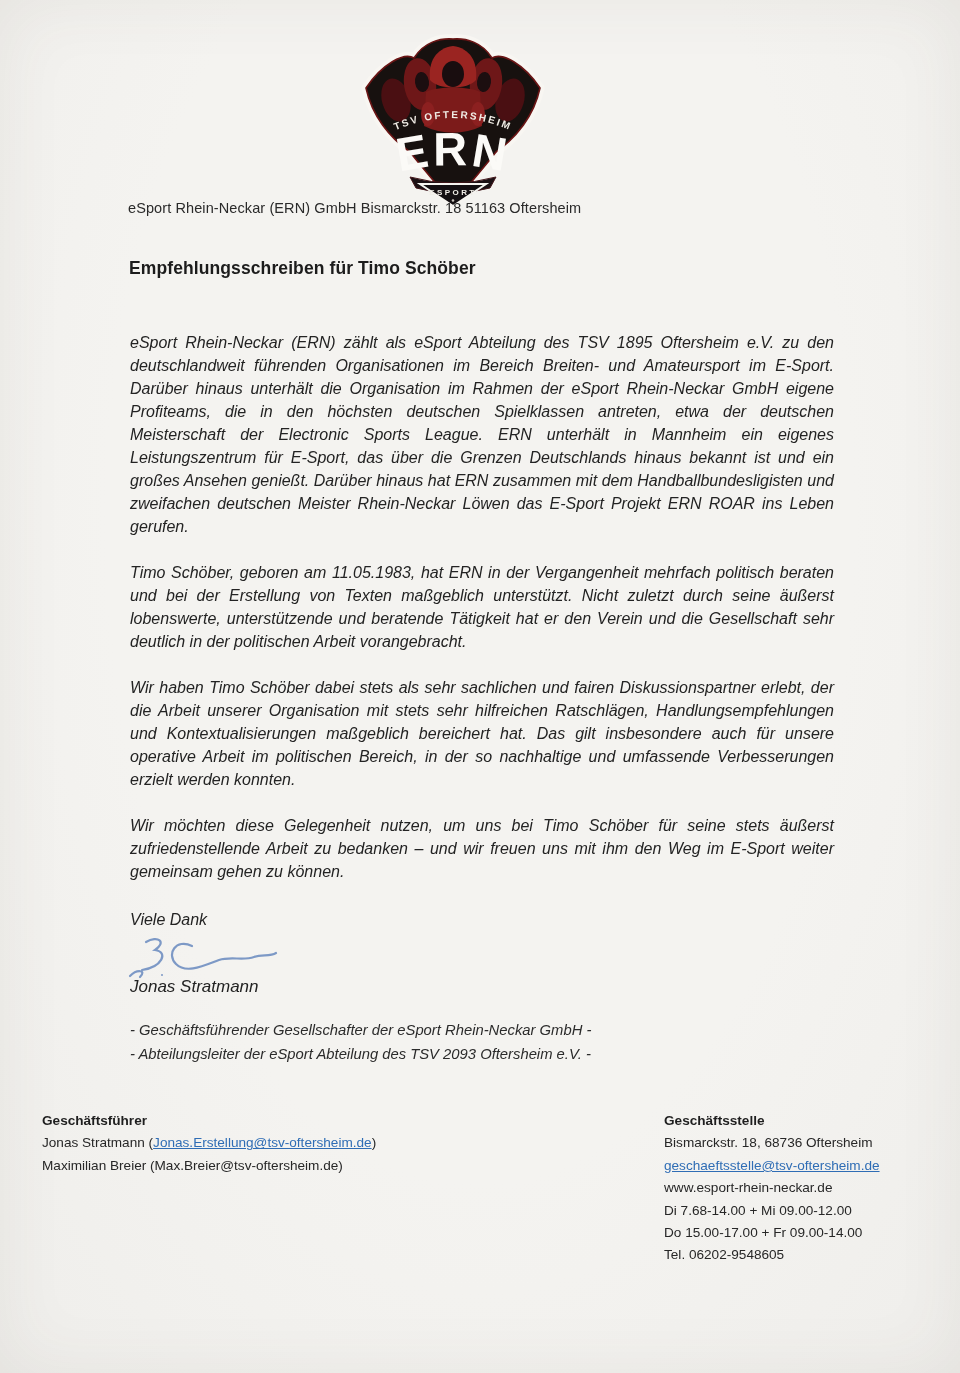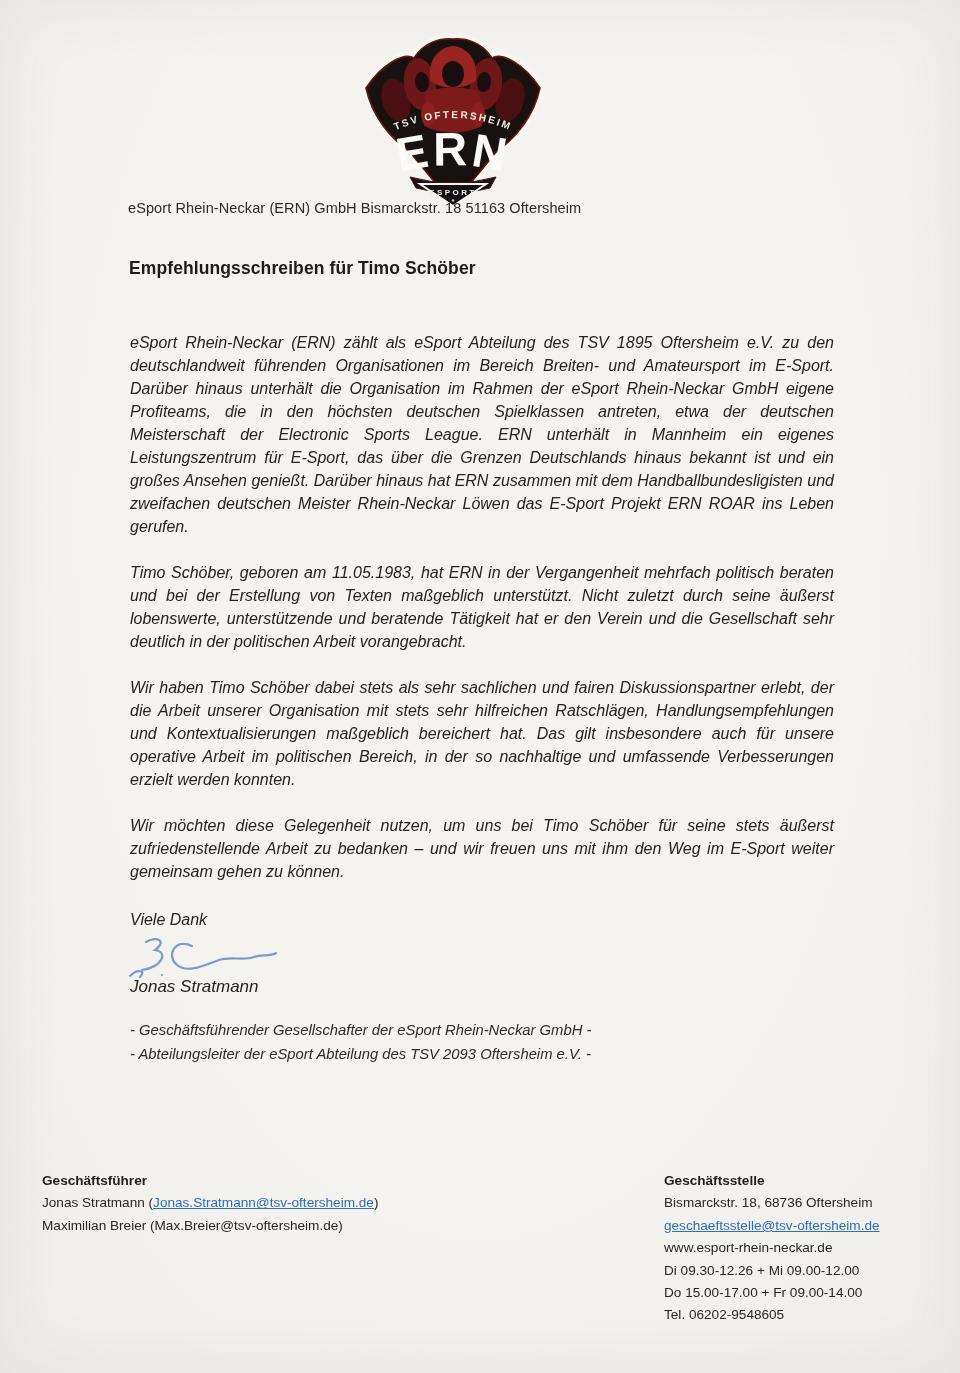--- a/index.html
+++ b/index.html
@@ -15,21 +15,21 @@
   .logo-initials-text{font-family:"Liberation Sans",sans-serif;font-weight:800;font-size:47px;letter-spacing:3px;fill:#fbfaf7;}
   .logo-tag-text{font-family:"Liberation Sans",sans-serif;font-weight:bold;font-size:8px;letter-spacing:2.4px;fill:#efece6;}
   .sender{position:absolute;left:128px;top:200px;font-size:14.5px;color:#2a2a2a;letter-spacing:.1px;}
   .title{position:absolute;left:129px;top:258px;margin:0;font-size:17.5px;font-weight:bold;color:#1c1c1c;letter-spacing:.1px;text-align:right;}
   .content{position:absolute;left:130px;top:331px;width:704px;font-size:16px;line-height:23px;color:#232323;font-style:italic;}
   .content p{margin:0 0 23px 0;text-align:justify;}
   .thanks{margin:25px 0 2px 0 !important;text-align:right;}
   .signature{height:46px;margin-left:-4px;}
   .signer{font-size:17px;color:#222;margin-top:-4px;}
   .roles{margin-top:21px;font-size:14.8px;line-height:23.5px;color:#2b2b2b;}
-  .footer-col{position:absolute;top:1170px;font-size:13.6px;line-height:22.4px;color:#272727;}
+  .footer-col{position:absolute;top:1110px;font-size:13.6px;line-height:22.4px;color:#272727;}
   .footer-left{left:42px;}
   .footer-right{left:664px;}
   .footer-heading{font-weight:bold;color:#1e1e1e;}
   a.doc-link{color:#2f6db5;text-decoration:underline;cursor:pointer;}
   .plain{color:#272727;}
 </style>
 </head>
 <body>
 
 <div class="page">
@@ -101,27 +101,27 @@
     <div class="signer">Jonas Stratmann</div>
 
     <div class="roles">
       <div>- Geschäftsführender Gesellschafter der eSport Rhein-Neckar GmbH -</div>
       <div>- Abteilungsleiter der eSport Abteilung des TSV 2093 Oftersheim e.V. -</div>
     </div>
   </div>
 
   <div class="footer-col footer-left">
     <div class="footer-heading">Geschäftsführer</div>
-    <div><span class="plain">Jonas Stratmann (</span><a class="doc-link">Jonas.Stratmann@tsv-oftersheim.de</a><span class="plain">)</span></div>
+    <div><span class="plain">Jonas Stratmann (</span><a class="doc-link">Jonas.Erstellung@tsv-oftersheim.de</a><span class="plain">)</span></div>
     <div>Maximilian Breier (Max.Breier@tsv-oftersheim.de)</div>
   </div>
 
   <div class="footer-col footer-right">
     <div class="footer-heading">Geschäftsstelle</div>
     <div>Bismarckstr. 18, 68736 Oftersheim</div>
     <div><a class="doc-link">geschaeftsstelle@tsv-oftersheim.de</a></div>
     <div>www.esport-rhein-neckar.de</div>
-    <div>Di 09.30-12.26 + Mi 09.00-12.00</div>
+    <div>Di 7.68-14.00 + Mi 09.00-12.00</div>
     <div>Do 15.00-17.00 + Fr 09.00-14.00</div>
     <div>Tel. 06202-9548605</div>
   </div>
 
 </div>
 
 </body></html>

